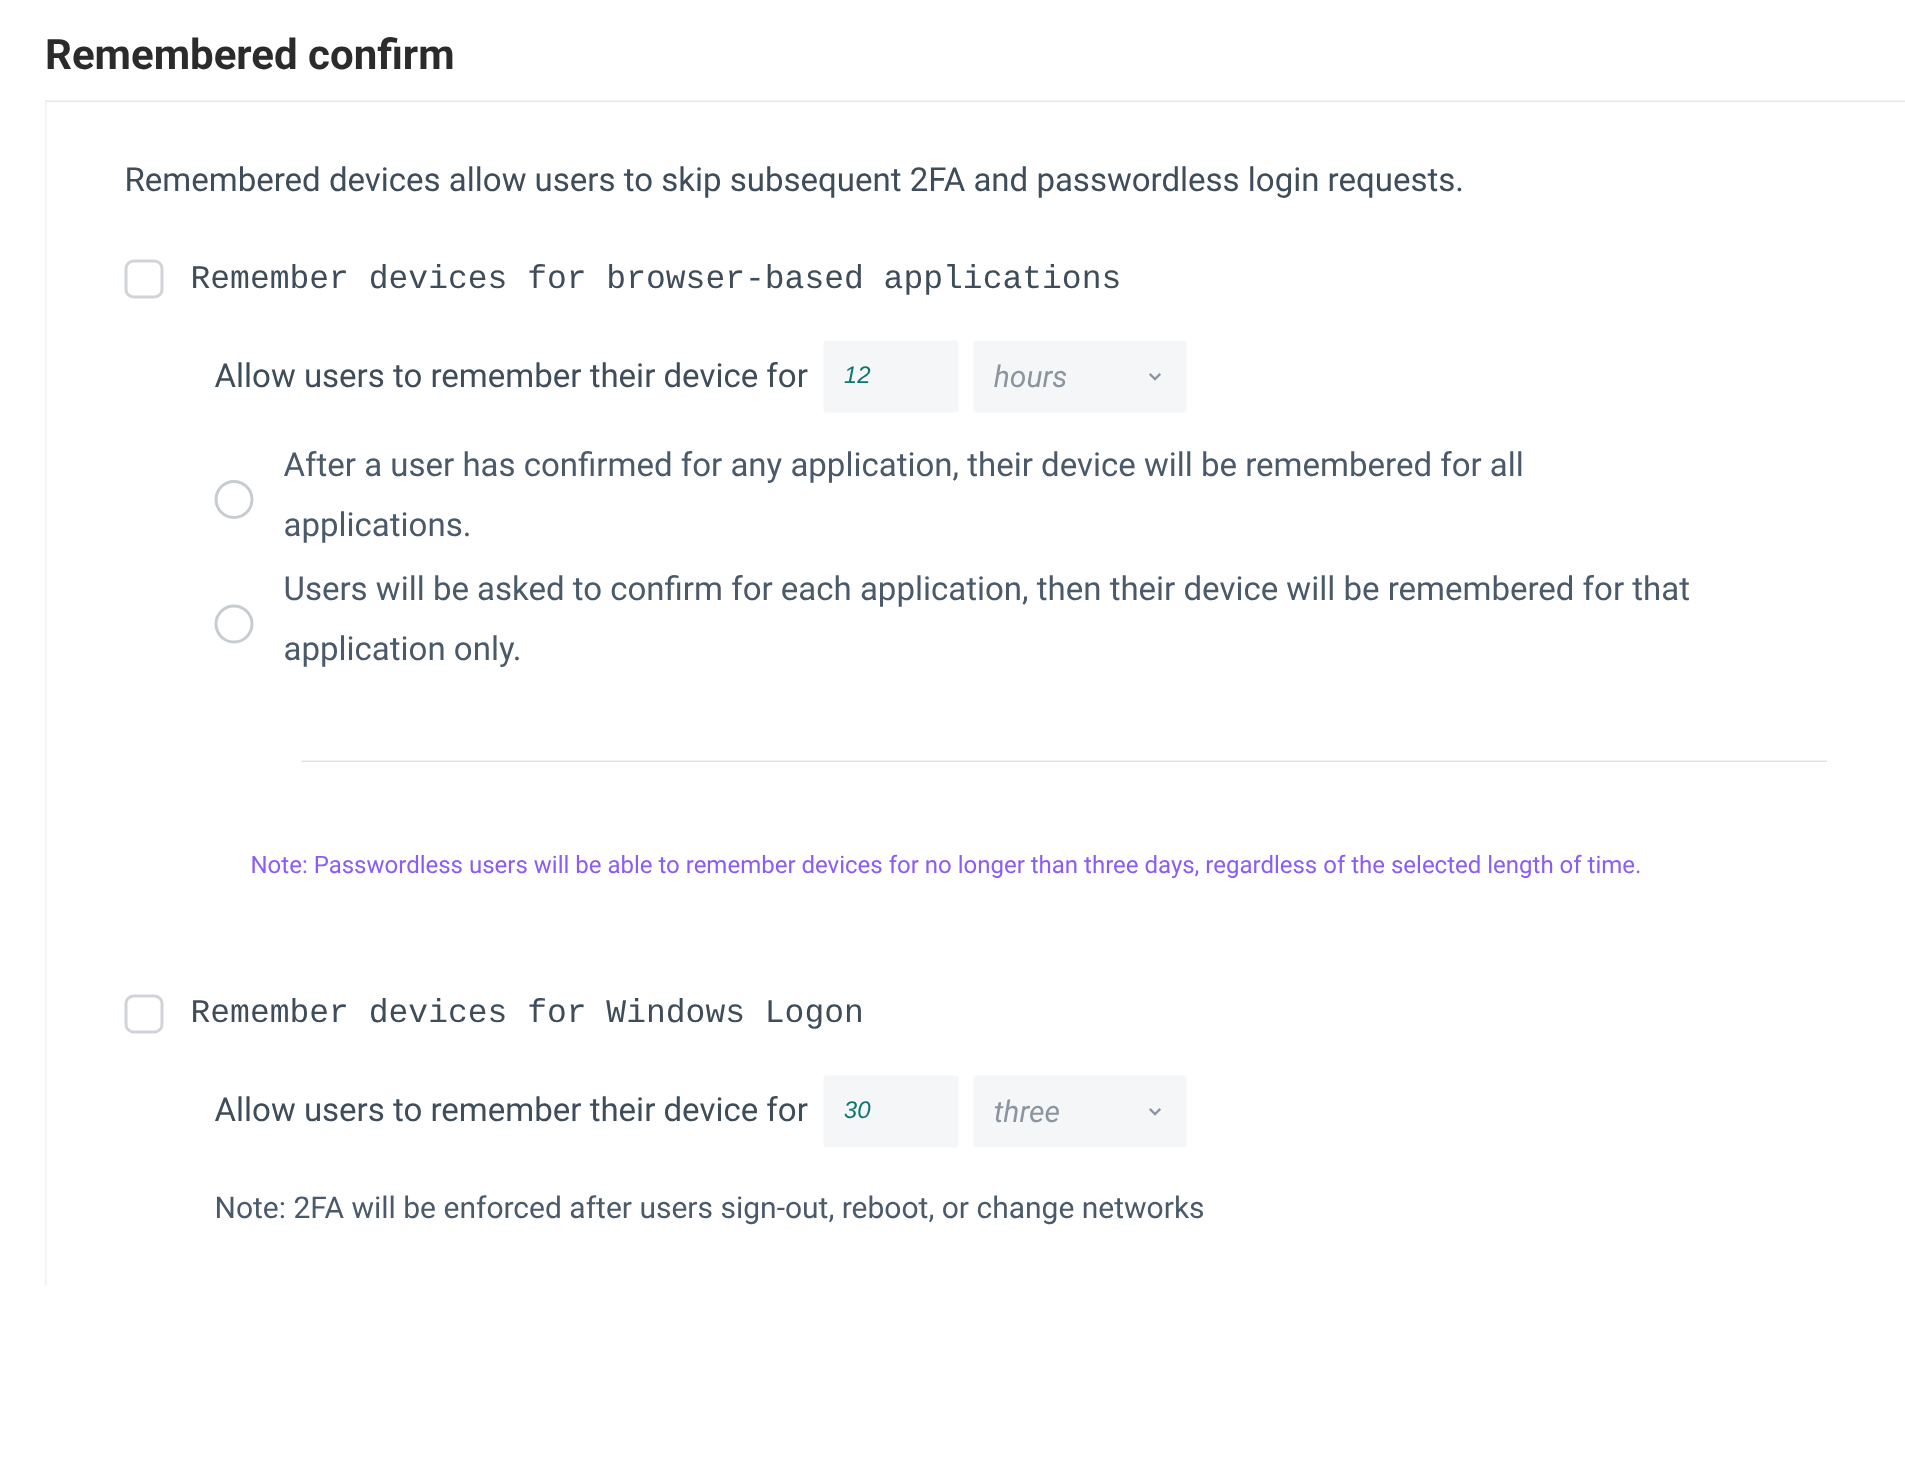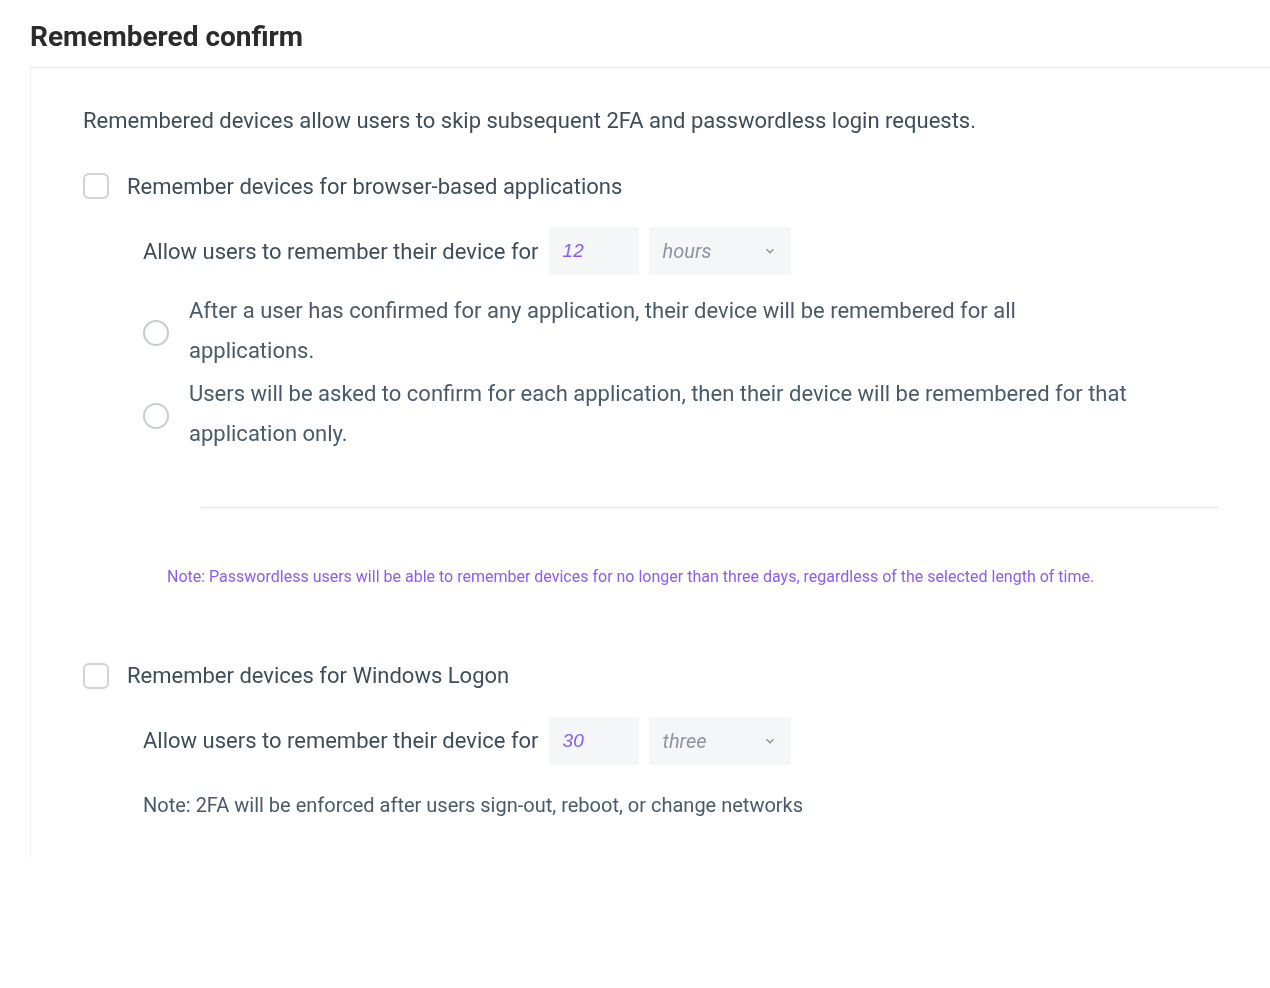--- a/index.html
+++ b/index.html
@@ -38,41 +38,42 @@
       border: 2px solid #d0d4d9;
       border-radius: 6px;
       background: #fff;
       margin-right: 18px;
       flex-shrink: 0;
       cursor: pointer;
     }
     .checkbox-label {
       font-size: 22px;
       color: #3f4d5a;
+      font-family: Liberation Mono, monospace;
     }
     .indent {
       margin-left: 60px;
     }
     .allow-row {
       display: flex;
       align-items: center;
       font-size: 22px;
       color: #3f4d5a;
       margin-bottom: 16px;
       gap: 10px;
     }
     .num-input {
       width: 90px;
       height: 48px;
       background: #f5f6f7;
       border: none;
       border-radius: 2px;
-      font-size: 19px;
+      font-size: 16px;
       font-style: italic;
-      color: #8b5cf6;
+      color: #0f766e;
       padding: 0 14px;
       outline: none;
     }
     .select-box {
       position: relative;
       width: 142px;
       height: 48px;
       background: #f5f6f7;
       border-radius: 2px;
       display: flex;

